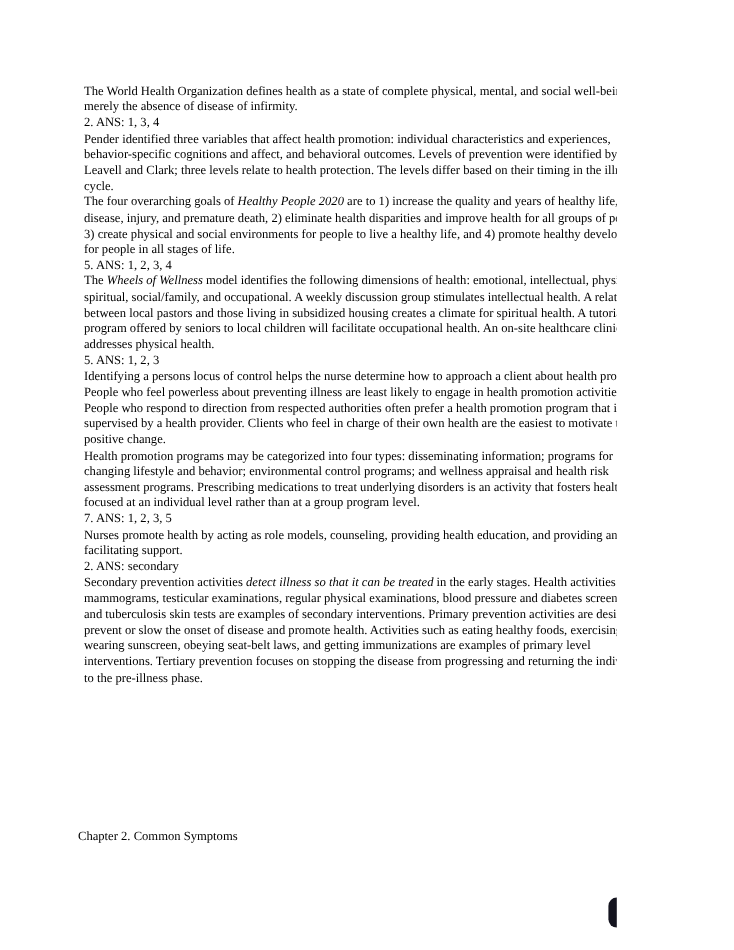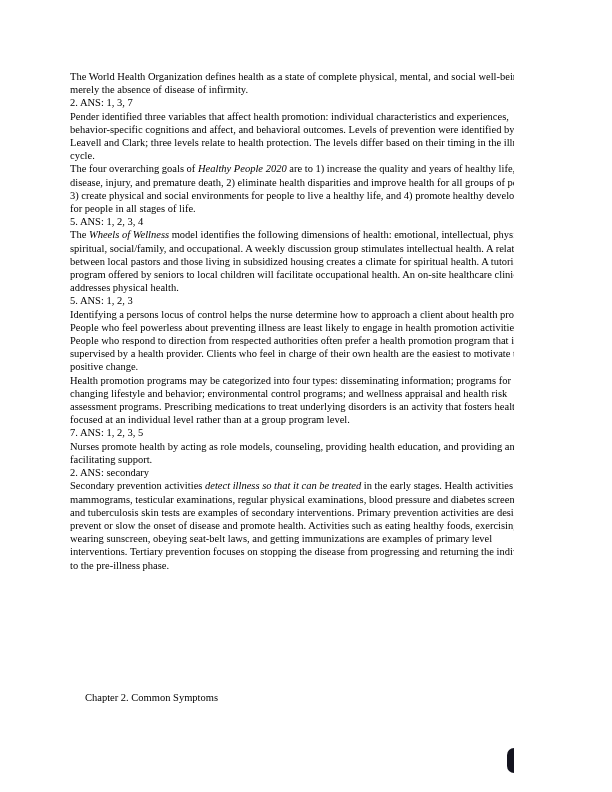--- a/index.html
+++ b/index.html
@@ -17,21 +17,21 @@
     width:478px;
     font-size:10.5px;
     line-height:13.2px;
     text-align:left;
     color:#000000;
   }
   .text-col p.tline{ margin:0; padding:0; }
   .text-col em{ font-style:italic;text-align:center; }
   .chapter-heading{
     position:absolute;
-    left:85px; top:691px;
+    left:65px; top:691px;
     margin:0;
     font-size:10.5px;
     line-height:13.2px;
     color:#000000;
   }
   .brand-badge{
     position:absolute;
     left:507px; top:748px;
     width:97px; height:25px;
     background:#14141F;
@@ -54,21 +54,21 @@
   }
   .brand-text .xy{ color:#fdba74; }
 </style>
 </head>
 <body>
 
 <div class="page">
 
   <div class="text-col">
       <p class="tline"><span>The World Health Organization defines health as a state of complete physical, mental, and social well-being, not merely the absence of disease of infirmity.</span></p>
-      <p class="tline"><span>2. ANS: 1, 3, 7</span></p>
+      <p class="tline"><span>2. ANS: 1, 3, 4</span></p>
       <p class="tline"><span>Pender identified three variables that affect health promotion: individual characteristics and experiences, behavior-specific cognitions and affect, and behavioral outcomes. Levels of prevention were identified by Leavell and Clark; three levels relate to health protection. The levels differ based on their timing in the illness cycle.</span></p>
       <p class="tline"><span>The four overarching goals of </span><em>Healthy People 2020</em><span> are to 1) increase the quality and years of healthy life, free of disease, injury, and premature death, 2) eliminate health disparities and improve health for all groups of people, 3) create physical and social environments for people to live a healthy life, and 4) promote healthy development for people in all stages of life.</span></p>
       <p class="tline"><span>5. ANS: 1, 2, 3, 4</span></p>
       <p class="tline"><span>The </span><em>Wheels of Wellness</em><span> model identifies the following dimensions of health: emotional, intellectual, physical, spiritual, social/family, and occupational. A weekly discussion group stimulates intellectual health. A relationship between local pastors and those living in subsidized housing creates a climate for spiritual health. A tutorial program offered by seniors to local children will facilitate occupational health. An on-site healthcare clinic addresses physical health.</span></p>
       <p class="tline"><span>5. ANS: 1, 2, 3</span></p>
       <p class="tline"><span>Identifying a persons locus of control helps the nurse determine how to approach a client about health promotion. People who feel powerless about preventing illness are least likely to engage in health promotion activities. People who respond to direction from respected authorities often prefer a health promotion program that is supervised by a health provider. Clients who feel in charge of their own health are the easiest to motivate toward positive change.</span></p>
       <p class="tline"><span>Health promotion programs may be categorized into four types: disseminating information; programs for changing lifestyle and behavior; environmental control programs; and wellness appraisal and health risk assessment programs. Prescribing medications to treat underlying disorders is an activity that fosters health focused at an individual level rather than at a group program level.</span></p>
       <p class="tline"><span>7. ANS: 1, 2, 3, 5</span></p>
       <p class="tline"><span>Nurses promote health by acting as role models, counseling, providing health education, and providing and facilitating support.</span></p>
       <p class="tline"><span>2. ANS: secondary</span></p>

